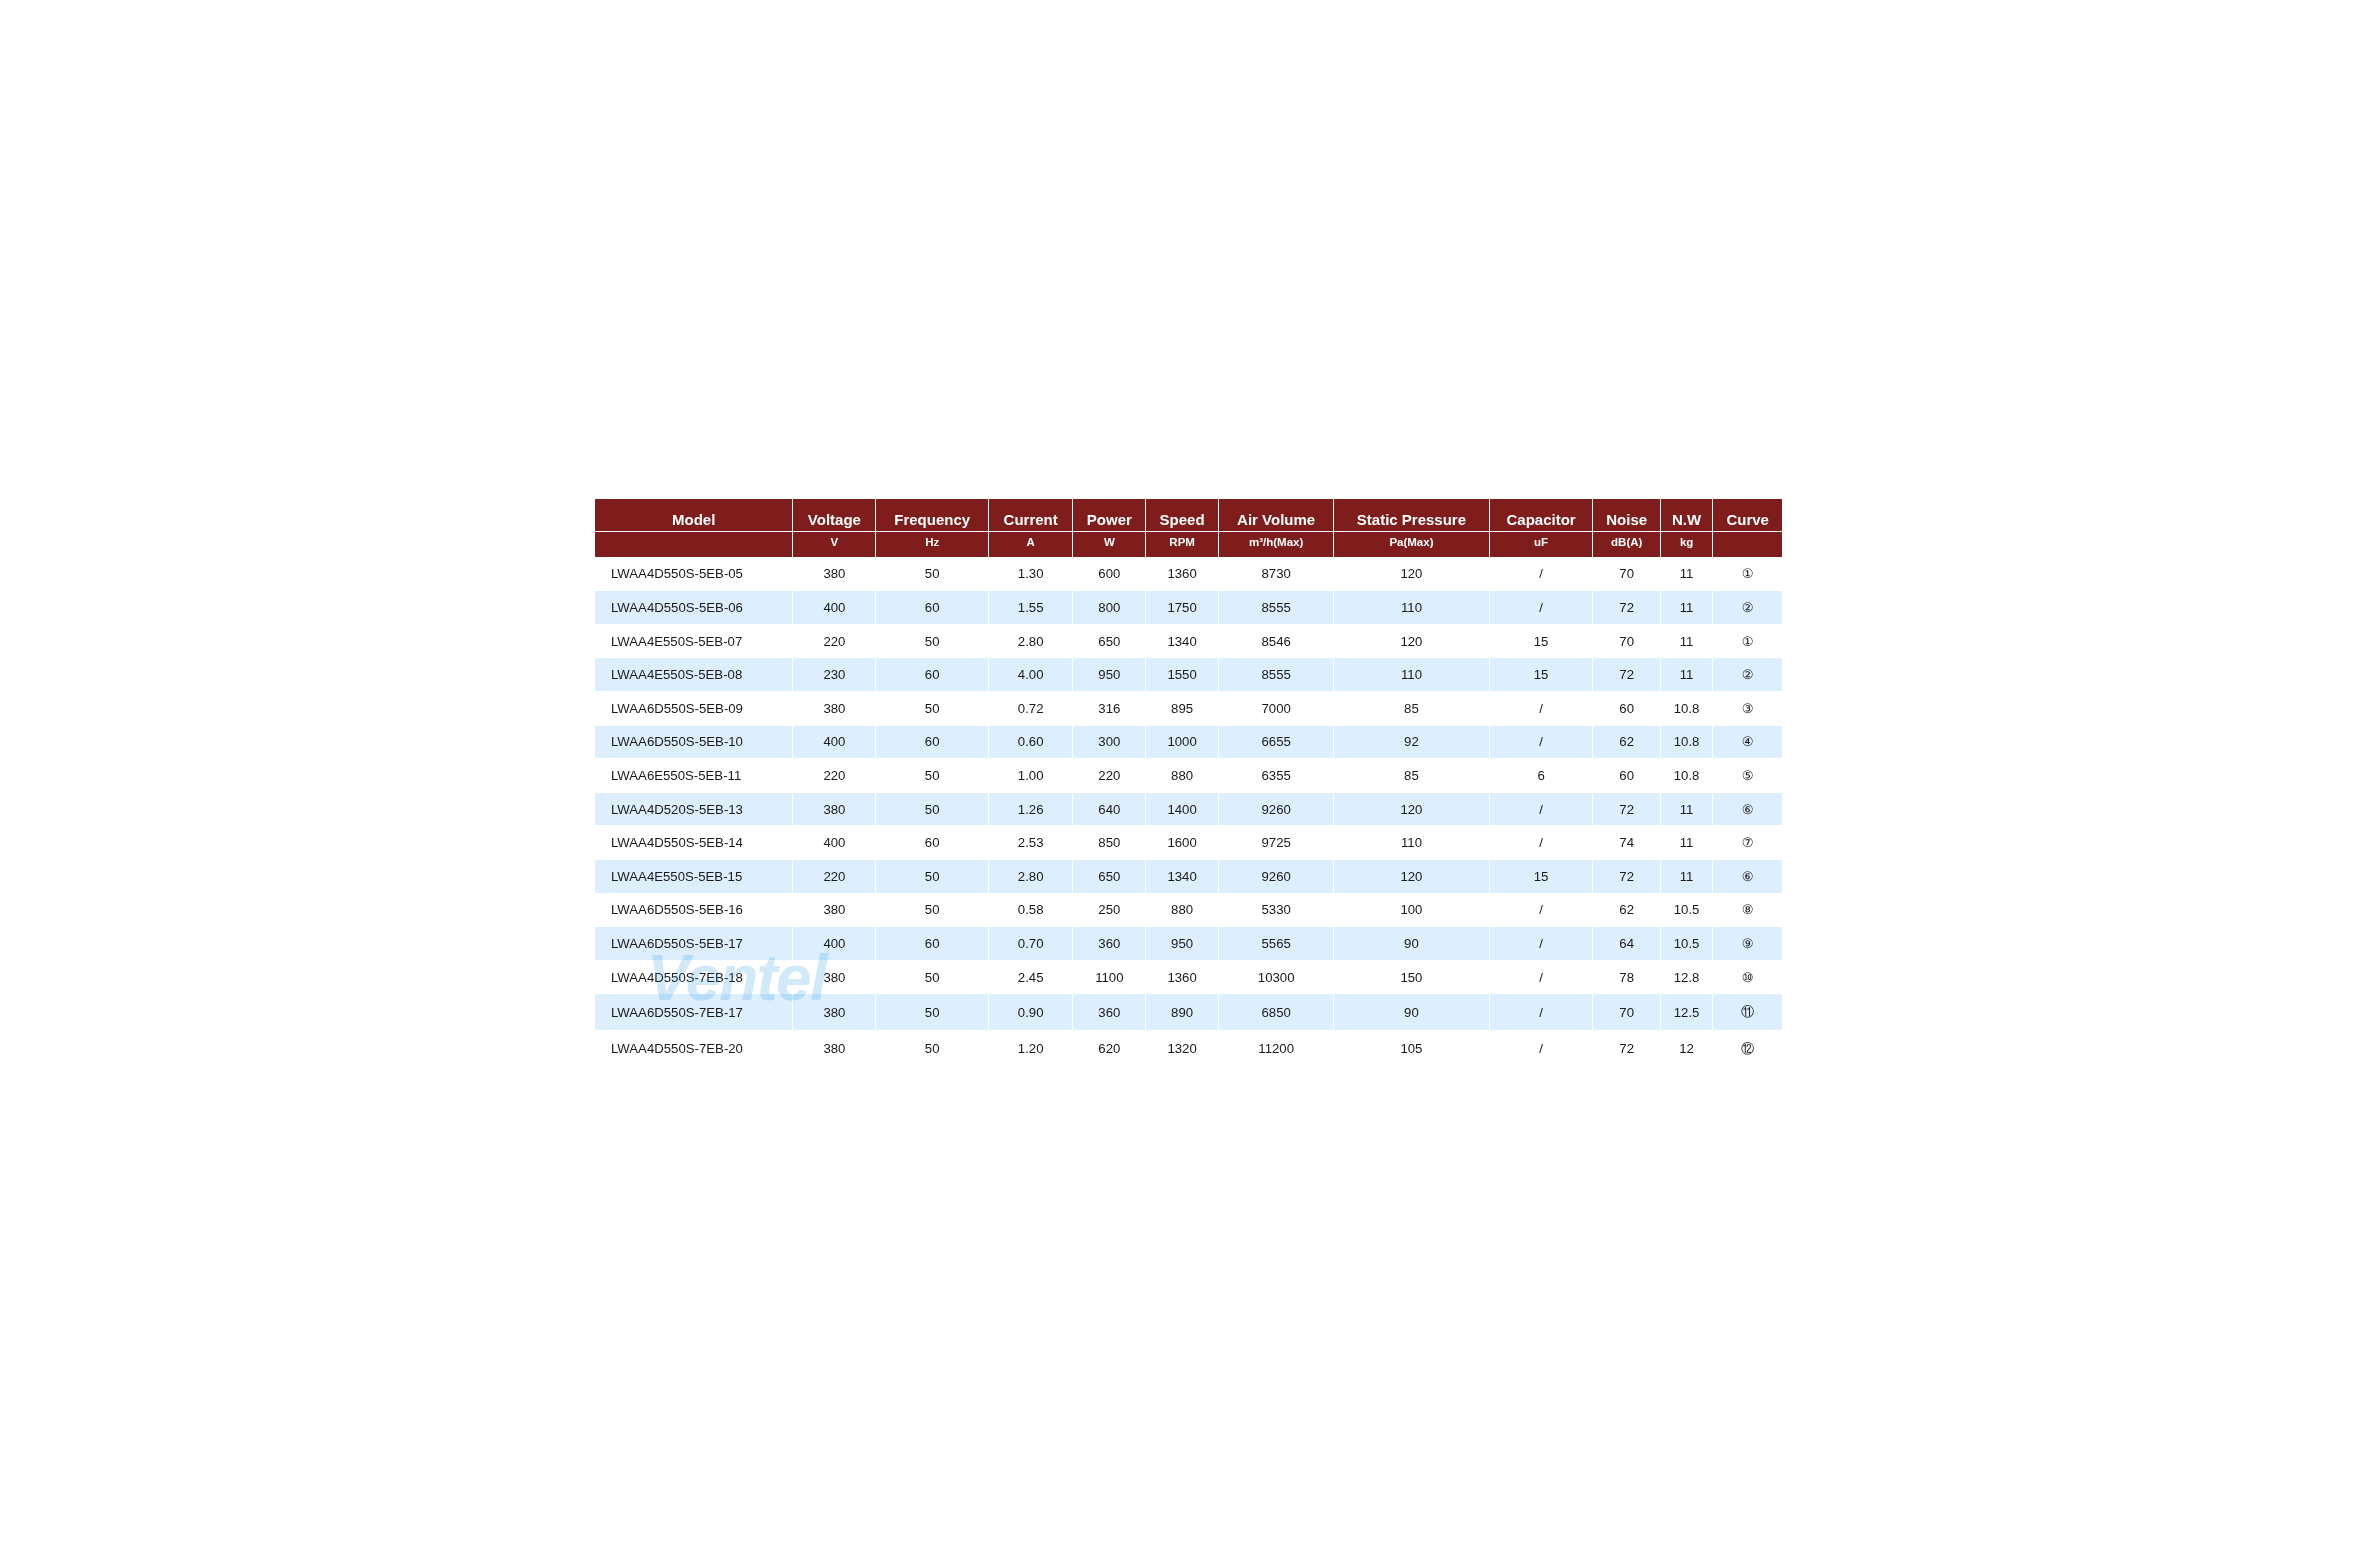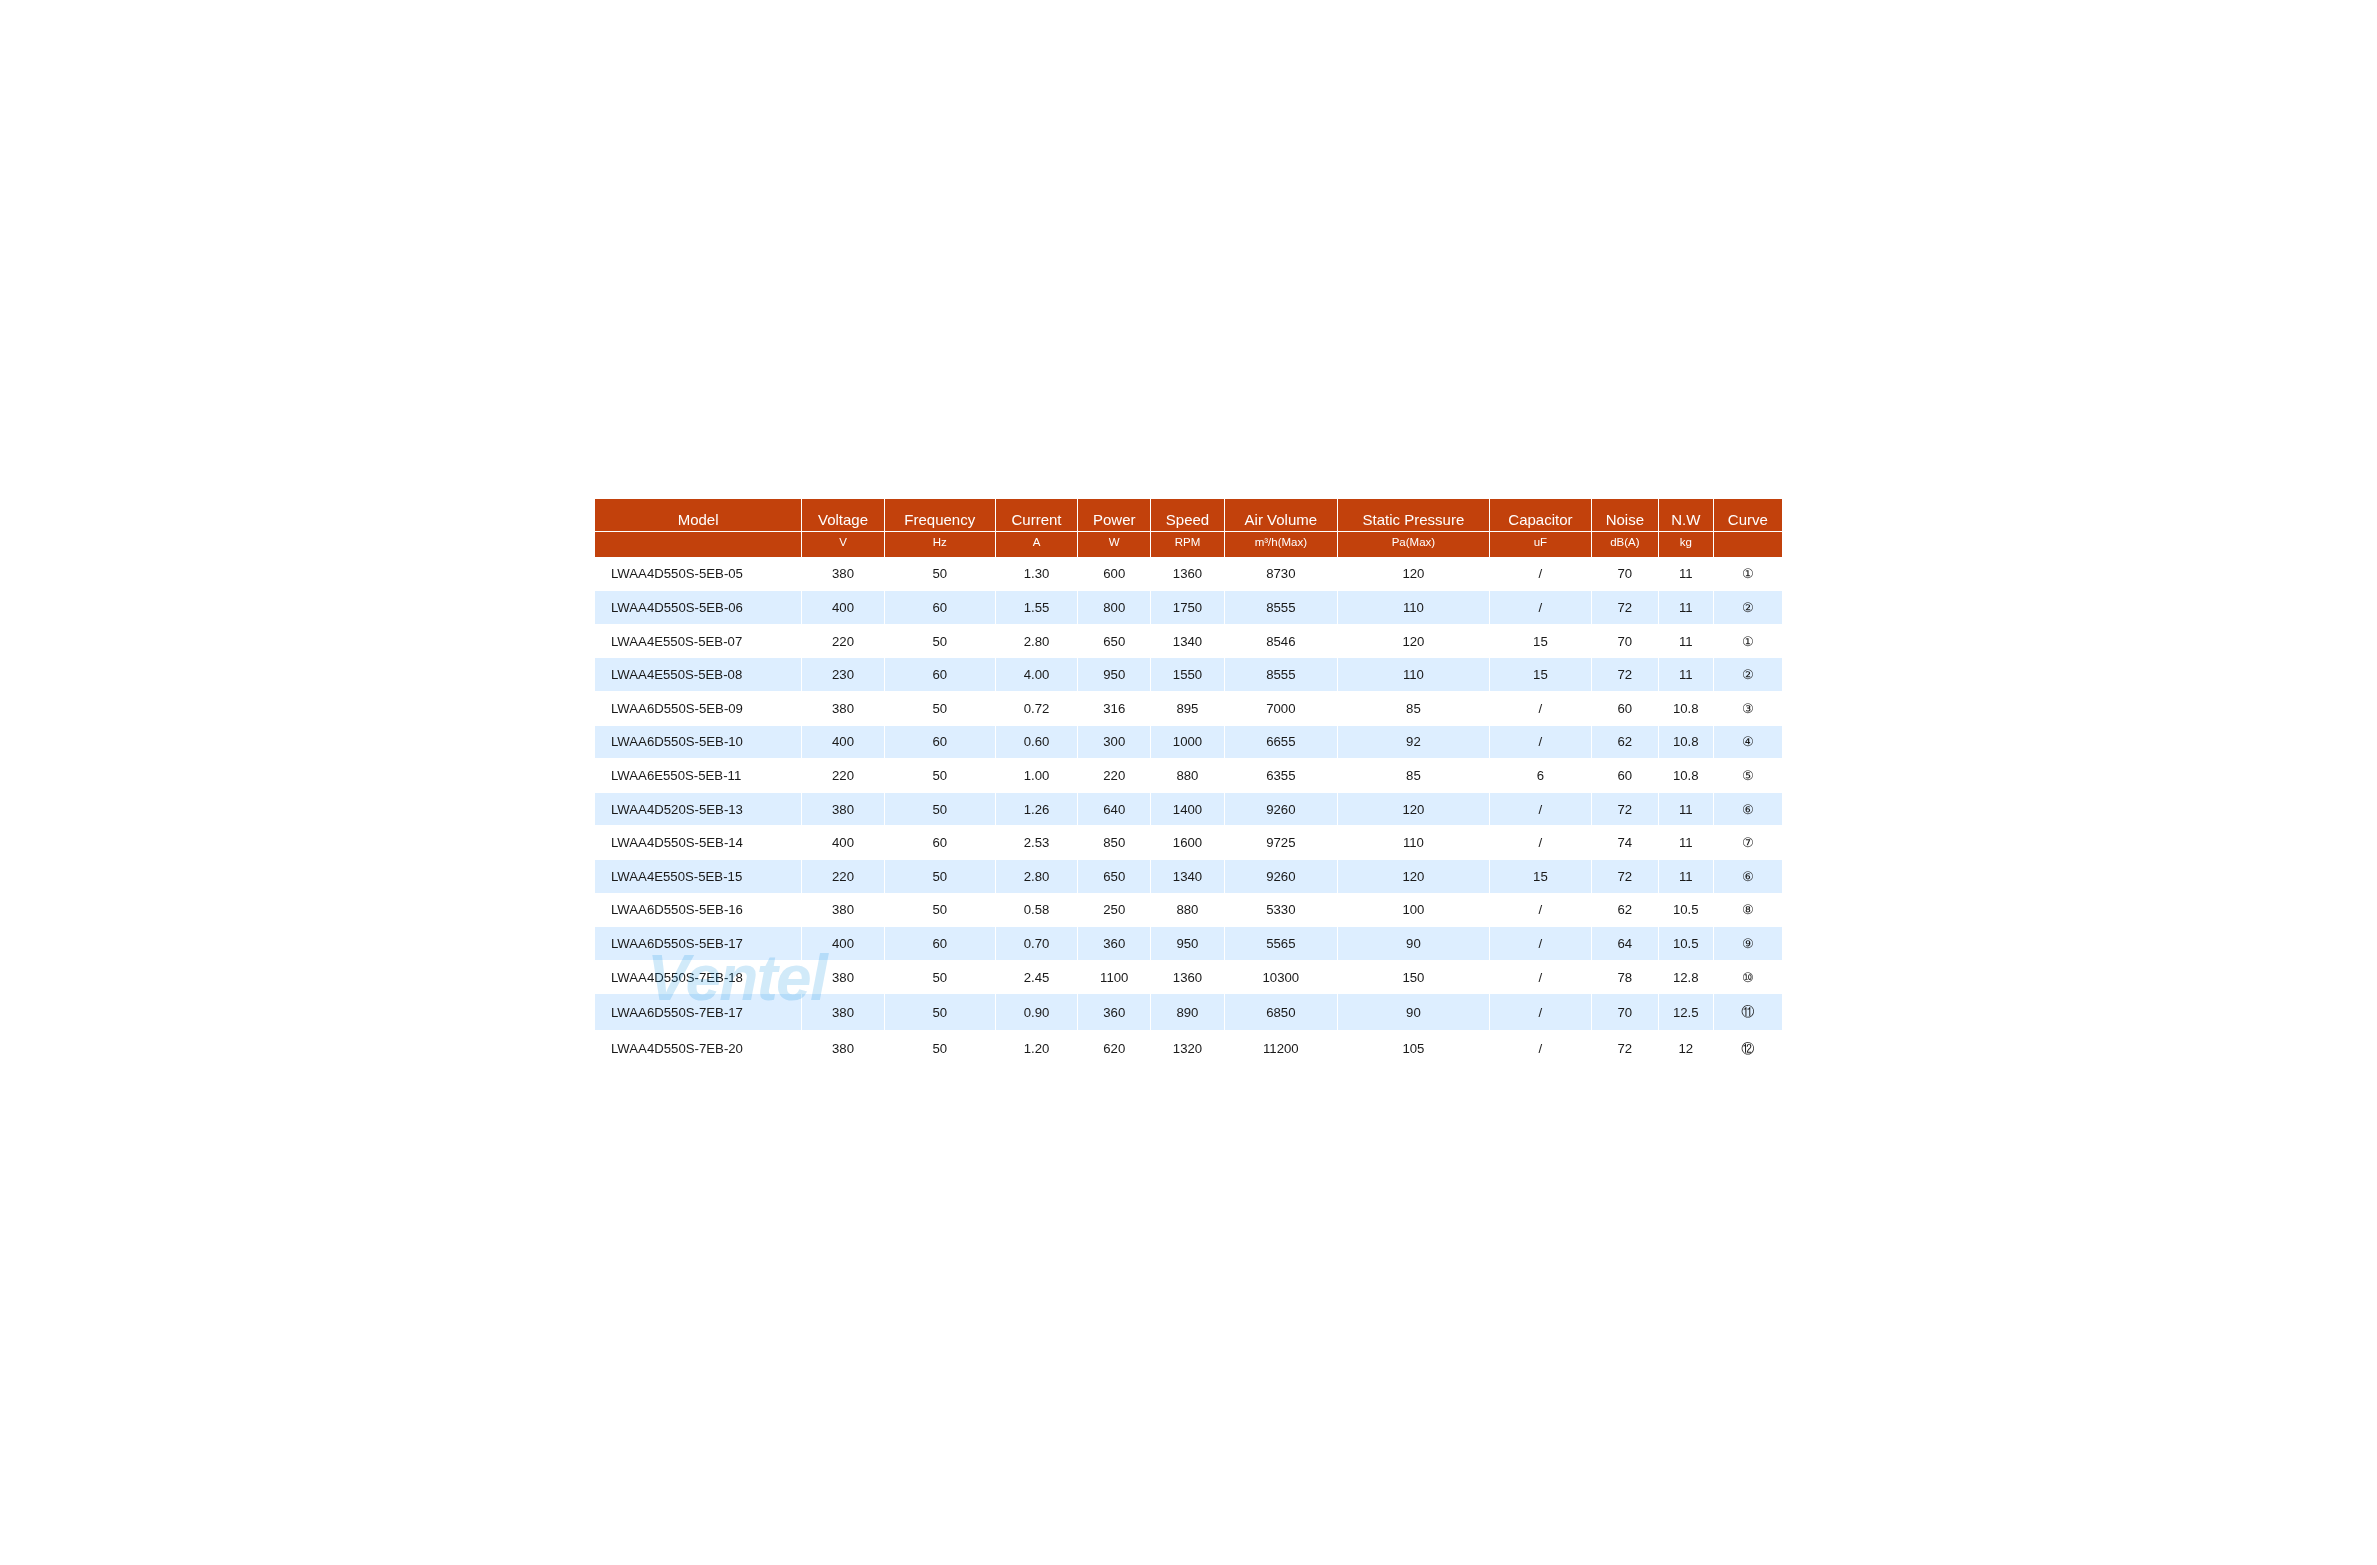--- a/index.html
+++ b/index.html
@@ -22,23 +22,23 @@
       width: 100%;
       border-collapse: collapse;
       font-size: 13.2px;
     }
     th, td {
       border: 0.9px solid #fff;
       text-align: center;
       padding: 8.8px 5.3px;
     }
     thead th {
-      background-color: #c2410c;
+      background-color: #7f1d1d;
       color: #fff;
-      font-weight: normal;
+      font-weight: bold;
     }
     thead tr:first-child th {
       font-size: 15px;
       padding: 12.3px 5.3px 3.5px;
     }
     thead tr:second-child th {
       font-size: 11.5px;
     }
     thead tr:nth-child(2) th {
       font-size: 11.5px;

